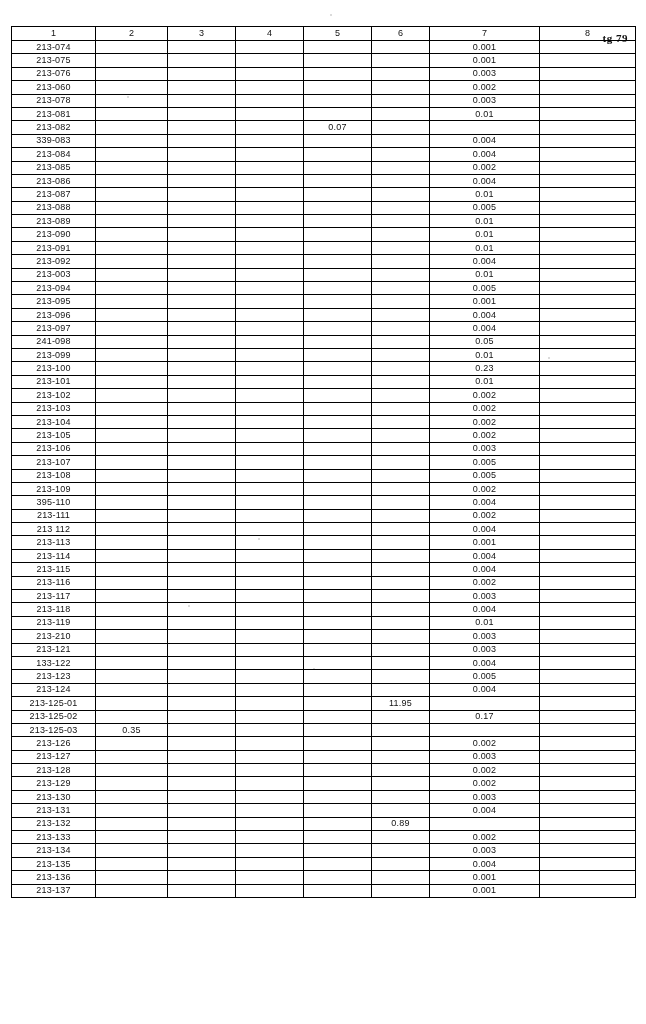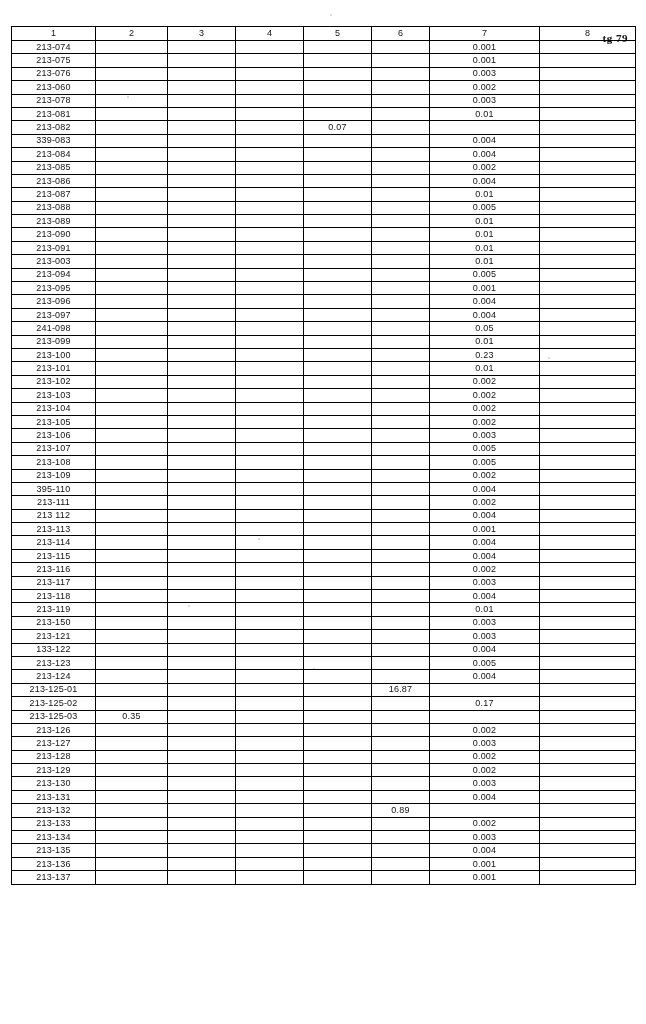--- a/index.html
+++ b/index.html
@@ -278,20 +278,30 @@
             <td class="code">213-091</td>
             <td class="val"></td>
             <td class="val"></td>
             <td class="val"></td>
             <td class="val"></td>
             <td class="val"></td>
             <td class="val">0.01</td>
             <td class="val"></td>
           </tr>
           <tr>
+            <td class="code">213-092</td>
+            <td class="val"></td>
+            <td class="val"></td>
+            <td class="val"></td>
+            <td class="val"></td>
+            <td class="val"></td>
+            <td class="val">0.004</td>
+            <td class="val"></td>
+          </tr>
+          <tr>
             <td class="code">213-003</td>
             <td class="val"></td>
             <td class="val"></td>
             <td class="val"></td>
             <td class="val"></td>
             <td class="val"></td>
             <td class="val">0.01</td>
             <td class="val"></td>
           </tr>
           <tr>
@@ -548,21 +558,21 @@
             <td class="code">213-119</td>
             <td class="val"></td>
             <td class="val"></td>
             <td class="val"></td>
             <td class="val"></td>
             <td class="val"></td>
             <td class="val">0.01</td>
             <td class="val"></td>
           </tr>
           <tr>
-            <td class="code">213-150</td>
+            <td class="code">213-210</td>
             <td class="val"></td>
             <td class="val"></td>
             <td class="val"></td>
             <td class="val"></td>
             <td class="val"></td>
             <td class="val">0.003</td>
             <td class="val"></td>
           </tr>
           <tr>
             <td class="code">213-121</td>
@@ -603,21 +613,21 @@
             <td class="val"></td>
             <td class="val">0.004</td>
             <td class="val"></td>
           </tr>
           <tr>
             <td class="code">213-125-01</td>
             <td class="val"></td>
             <td class="val"></td>
             <td class="val"></td>
             <td class="val"></td>
-            <td class="val">16.87</td>
+            <td class="val">11.95</td>
             <td class="val"></td>
             <td class="val"></td>
           </tr>
           <tr>
             <td class="code">213-125-02</td>
             <td class="val"></td>
             <td class="val"></td>
             <td class="val"></td>
             <td class="val"></td>
             <td class="val"></td>

